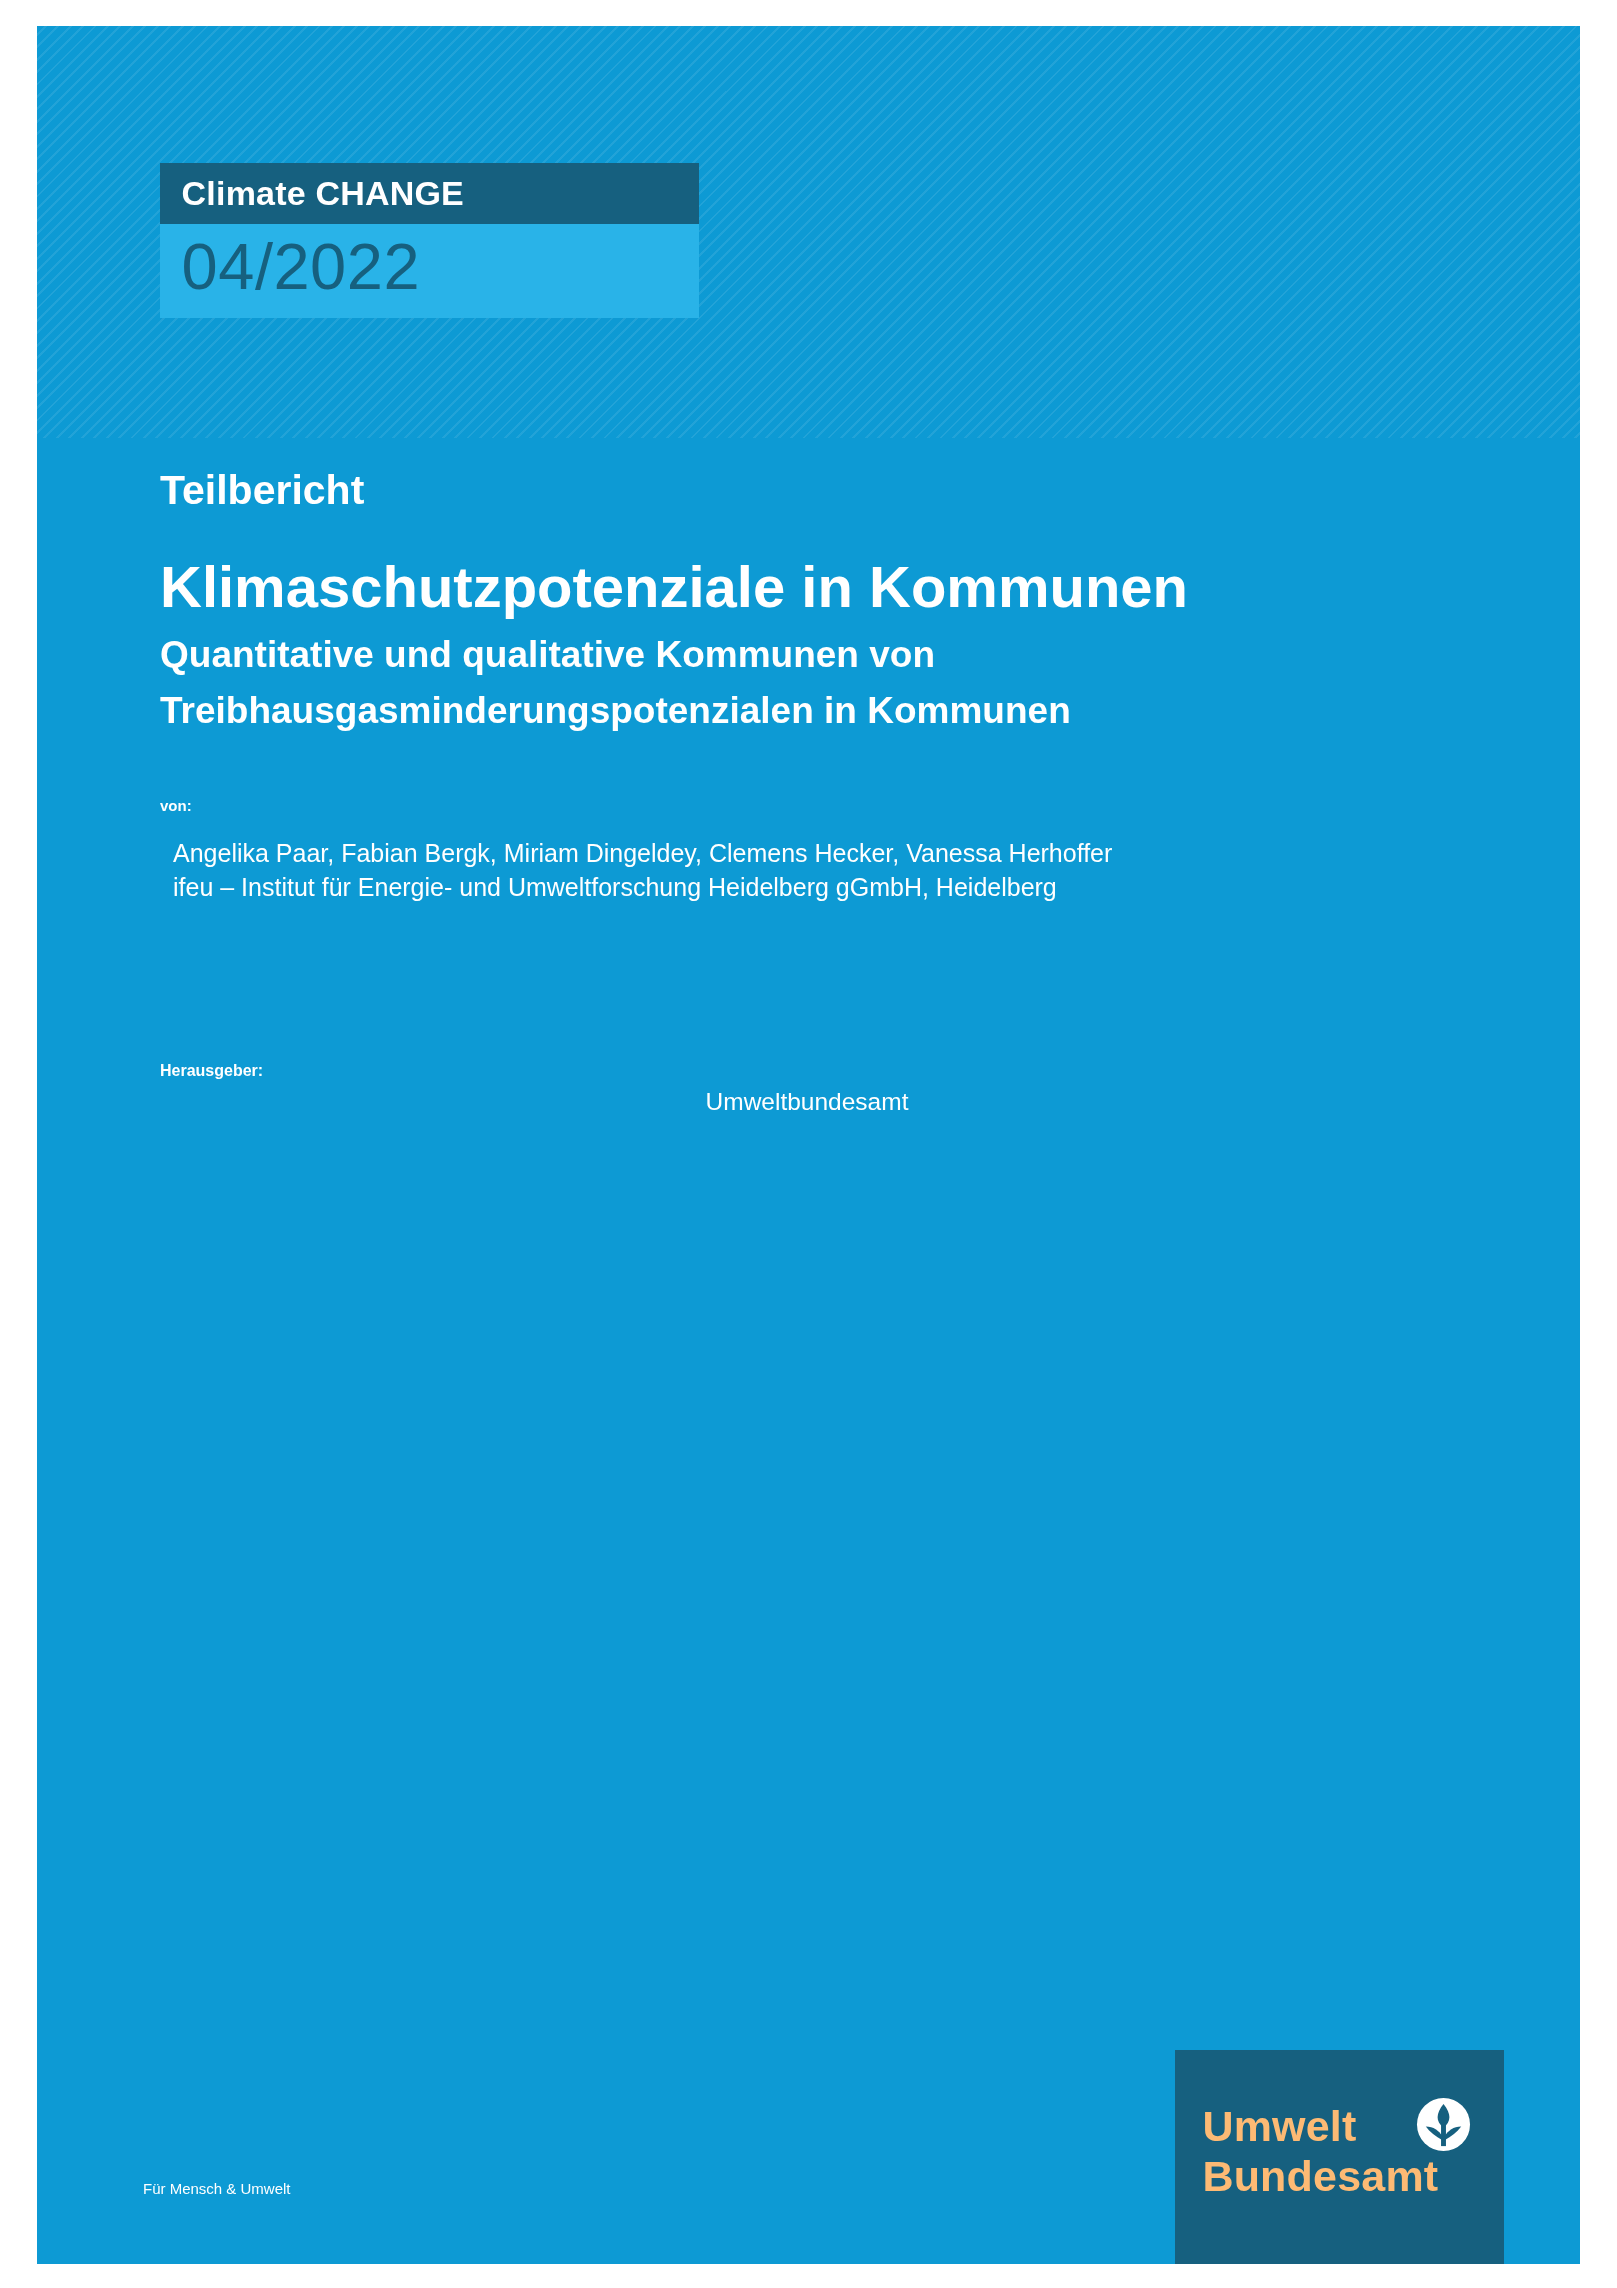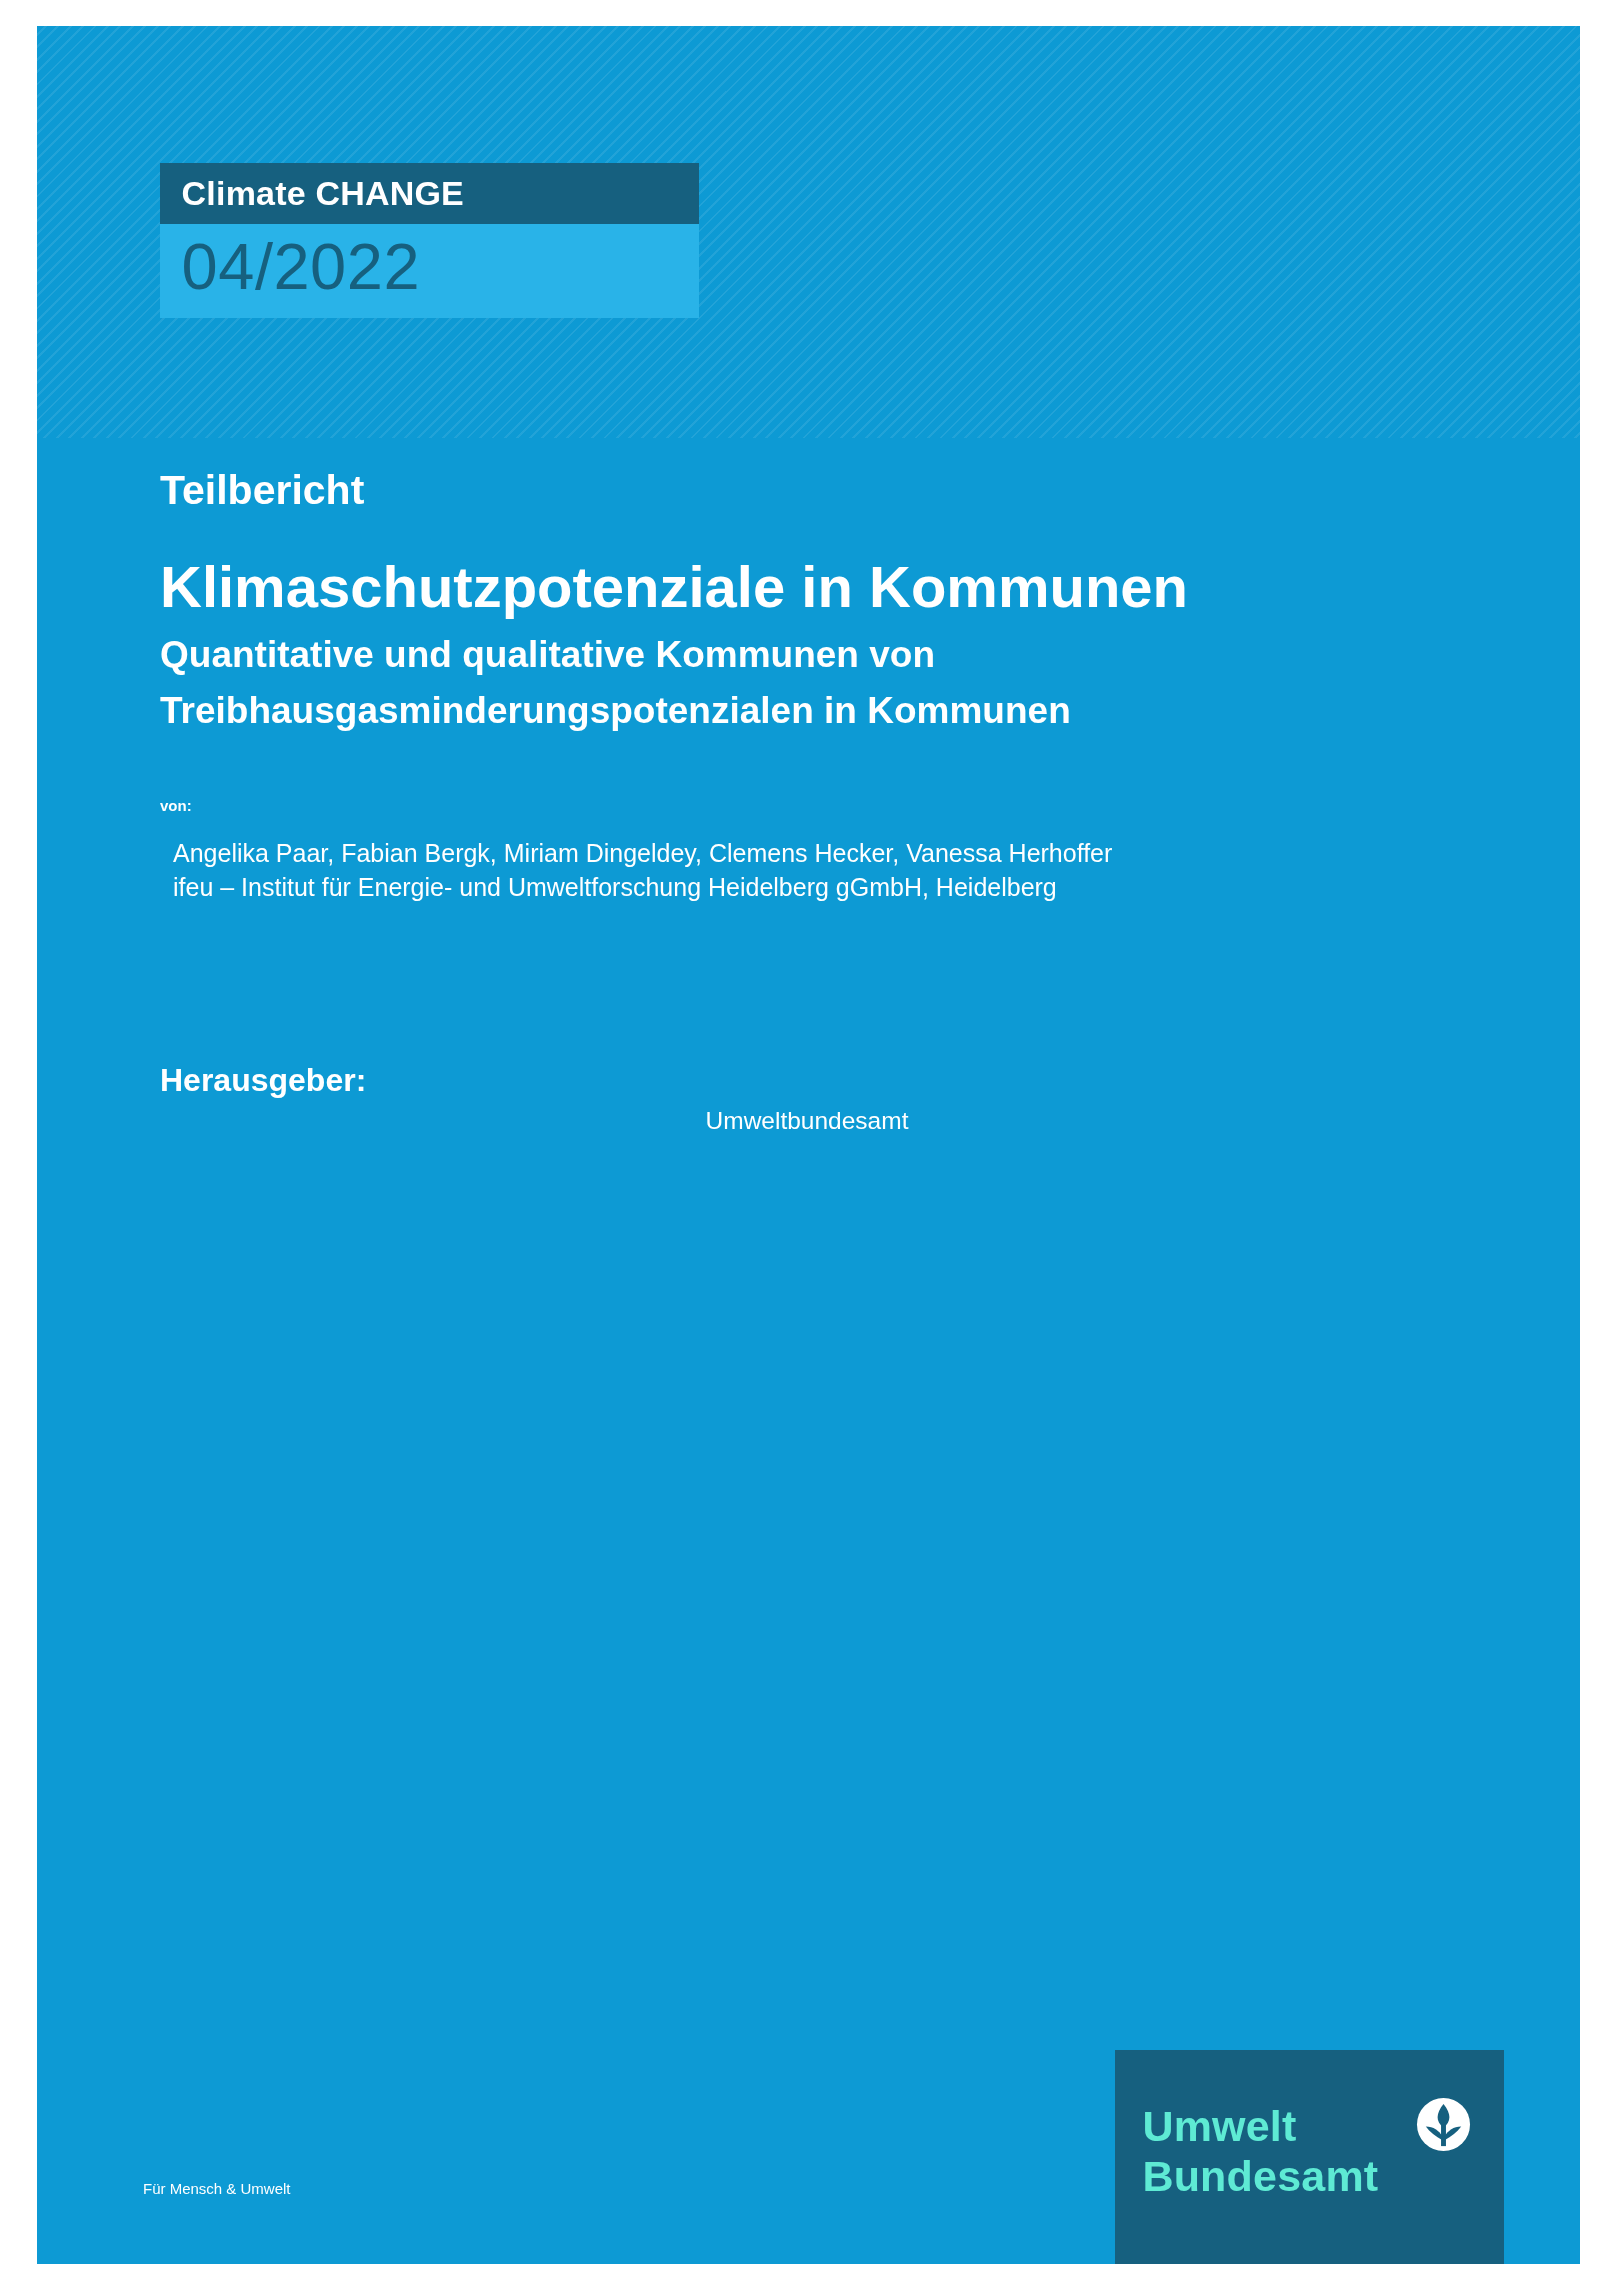--- a/index.html
+++ b/index.html
@@ -110,21 +110,21 @@
     margin-bottom: 21.6px;
   }
   .authors-line {
     font-size: 25px;
     line-height: 1.38;
     font-weight: normal;
     margin-left: 13px;
   }
 
   .publisher-label {
-    font-size: 32px;
+    font-size: 16px;
     font-weight: bold;
     margin-top: 157px;
     margin-bottom: 7.8px;
   }
   .publisher-name {
     font-size: 24.5px;
     font-weight: normal;
     text-align: center;
   }
 
@@ -136,24 +136,25 @@
     color: #ffffff;
     font-size: 15px;
     font-weight: normal;
   }
 
   
   .uba-logo {
     position: absolute;
     right: 76px;
     bottom: 0;
-    width: 389px;
+    width: 320px;
     height: 214px;
     background: #16607f;
-    color: #5eead4;
+    color: #fdba74;
+    padding-left: 9px;
   }
   .uba-logo-inner {
     position: absolute;
     left: 27.4px;
     top: 51px;
     right: 19.6px;
   }
   .uba-line1, .uba-line2 {
     font-size: 43px;
     font-weight: bold;

